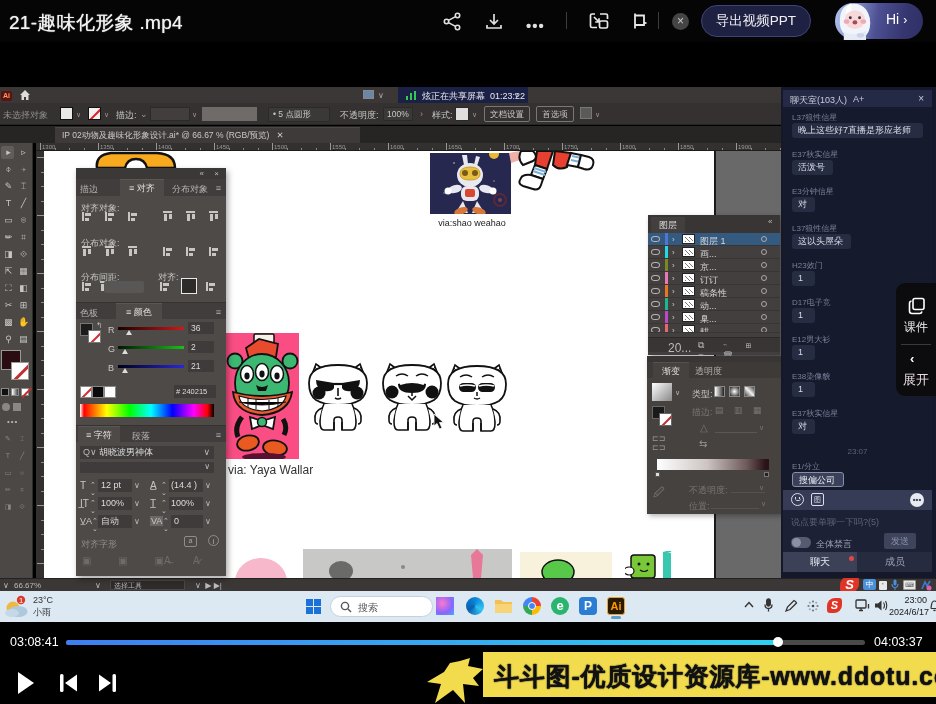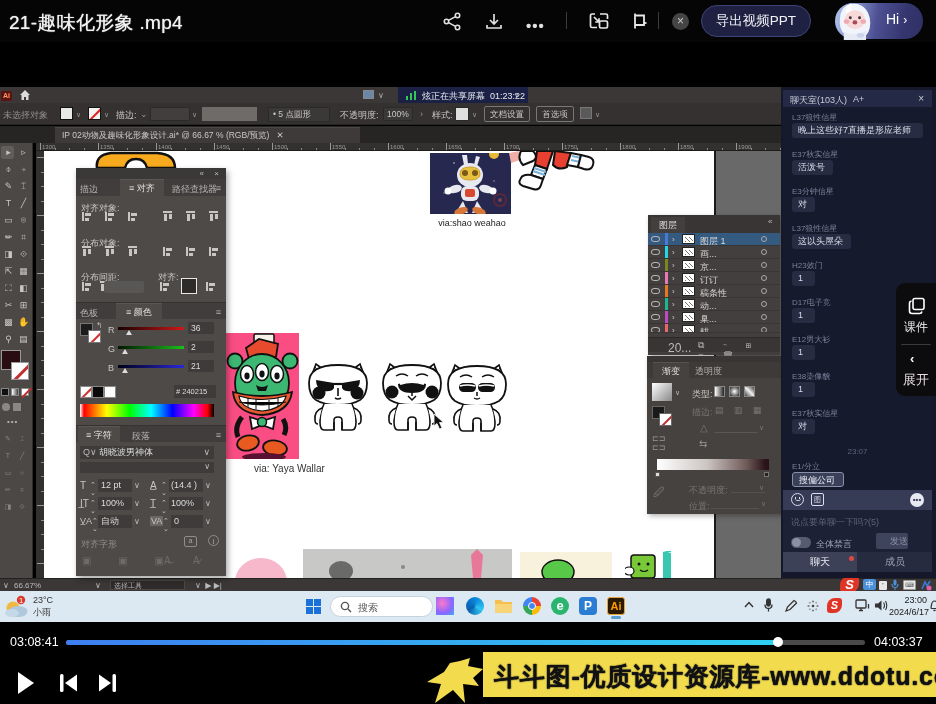--- a/index.html
+++ b/index.html
@@ -455,21 +455,21 @@
           <path d="M7 59 Q36 67 66 59 Q63 80 36 82 Q9 80 7 59 Z" fill="#e85a30" stroke="#111" stroke-width="1.8"></path>
           <path d="M13 63 Q36 70 60 63 Q57 76 36 78 Q15 76 13 63 Z" fill="#fff" stroke="#111" stroke-width="1.2"></path>
           <path d="M13 69 Q36 75 60 69 M22 65 L22 74 M30 67 L30 76 M43 67 L43 76 M52 65 L52 74" stroke="#111" stroke-width="1"></path>
           <path d="M24 84 L36 88 L49 84 L47 96 L36 92 L26 96 Z" fill="#fff" stroke="#111" stroke-width="1.8"></path>
           <circle cx="36" cy="89" r="4.5" fill="#3cb873" stroke="#111" stroke-width="1.5"></circle>
           <path d="M16 84 Q8 94 12 104 M57 86 Q62 94 58 102" stroke="#111" stroke-width="5" fill="none"></path>
           <ellipse cx="22" cy="110" rx="11" ry="7.5" fill="#e85a20" stroke="#111" stroke-width="1.8" transform="rotate(-12 22 110)"></ellipse>
           <ellipse cx="49" cy="115" rx="12" ry="7.5" fill="#e85a20" stroke="#111" stroke-width="1.8" transform="rotate(8 49 115)"></ellipse>
           <ellipse cx="38" cy="124" rx="22" ry="4" fill="#5a1030"></ellipse>
         </svg></div>
-      <div class="abs" style="left: 228px; top: 463px; font-size: 10px; color: rgb(51, 51, 51); margin-left: 26px;">via: Yaya Wallar</div>
+      <div class="abs" style="left: 228px; top: 463px; font-size: 12px; color: rgb(51, 51, 51);">via: Yaya Wallar</div>
       <div class="abs" style="left: 307px; top: 362px; width: 62px; height: 72px;"><svg width="62" height="72" viewBox="0 0 62 72">
           <path d="M4 15 L9 2 L17 8 M58 15 L53 2 L45 8" fill="#fff" stroke="#111" stroke-width="1.6"></path>
           <path d="M8 5 L12 10 M54 5 L50 10" stroke="#111" stroke-width="1"></path>
           <path d="M2 21 Q2 3 31 3 Q60 3 60 21 Q60 33 53 38 Q45 43 31 43 Q17 43 9 38 Q2 33 2 21 Z" fill="#fff" stroke="#111" stroke-width="1.8"></path>
           <path d="M9 18 L27 21 L27 26 Q25 30 17 29 Q9 27 9 18 Z" fill="#111"></path>
           <path d="M53 18 L35 21 L35 26 Q37 30 45 29 Q53 27 53 18 Z" fill="#111"></path>
           <path d="M27 22 L35 22" stroke="#111" stroke-width="2.2"></path>
           <circle cx="12" cy="31" r="6.5" fill="#111"></circle>
           <circle cx="50" cy="31" r="6.5" fill="#111"></circle>
           <path d="M31 26 L31 34 M28 36 Q31 38 34 36" stroke="#111" stroke-width="1.6" fill="none"></path>
@@ -532,21 +532,21 @@
 <div class="abs" id="lpanel" style="left:76px;top:168px;width:150px;height:408px;background:#4d4a48;box-shadow:2px 3px 6px rgba(0,0,0,.35);font-size:9px;color:#c8c6c4">
 
   <div class="abs" style="left:0;top:0;width:150px;height:11px;background:#3b3938">
     <div class="abs" style="right:22px;top:1px;font-size:8px;color:#bbb">«</div>
     <div class="abs" style="right:7px;top:1px;font-size:8px;color:#bbb">×</div>
   </div>
 
   <div class="abs" style="left:0;top:11px;width:150px;height:17px;background:#403d3c">
     <div class="abs" style="left:4px;top:4px;color:#b5b3b1">描边</div>
     <div class="abs" style="left:44px;top:0;width:44px;height:17px;background:#4d4a48;border-top:1px solid #5a5856;color:#e2e0de;text-align:center;line-height:17px">≡ 对齐</div>
-    <div class="abs" style="left:96px;top:4px;color:#b5b3b1">路径查找器</div>
+    <div class="abs" style="left:96px;top:4px;color:#b5b3b1">分布对象</div>
     <div class="abs" style="right:5px;top:4px;color:#b5b3b1">≡</div>
   </div>
   <div class="abs" style="left:5px;top:34px">对齐对象:</div>
   <div class="abs" id="alignrow1" style="left:5px;top:42px">
         <div class="abs" style="left: 0px; top: 0px; width: 12px; height: 13px;"><svg width="12" height="13" viewBox="0 0 12 13">
             <rect x="1" y="2" width="2" height="9" fill="#c8c6c4"></rect>
             <rect x="4" y="3" width="6" height="3" fill="#c8c6c4"></rect>
             <rect x="4" y="8" width="4" height="3" fill="#c8c6c4"></rect>
           </svg></div>
         <div class="abs" style="left: 23px; top: 0px; width: 12px; height: 13px;"><svg width="12" height="13" viewBox="0 0 12 13">
@@ -892,21 +892,21 @@
 
   <div class="abs" style="left:0;top:420px;width:149px;height:23px;background:#1c2135">
     <div class="abs" style="left:8px;top:6px;color:#5d6378;font-size:9px">说点要单聊一下吗?(5)</div>
   </div>
 
   <div class="abs" style="left:0;top:443px;width:149px;height:19px;background:#1c2135">
     <div class="abs" style="left:8px;top:4px;width:20px;height:11px;border-radius:6px;background:#555b70">
           <div class="abs" style="left:1px;top:1px;width:9px;height:9px;border-radius:50%;background:#8a90a5"></div>
         </div>
     <div class="abs" style="left:33px;top:5px;color:#9aa0b5">全体禁言</div>
-    <div class="abs" style="right:24px;top:0px;width:32px;height:16px;background:#3e445c;border-radius:2px;color:#8a90a5;text-align:right;line-height:16px">发送</div>
+    <div class="abs" style="right:16px;top:0px;width:32px;height:16px;background:#3e445c;border-radius:2px;color:#8a90a5;text-align:center;line-height:16px">发送</div>
   </div>
 
   <div class="abs" style="left:0;top:462px;width:149px;height:20px;background:#262b40">
     <div class="abs" style="left:0;top:0;width:74px;height:20px;background:#3c4158;color:#e8eaf0;text-align:center;line-height:20px;font-size:10px">聊天</div>
     <div class="abs" style="left:66px;top:4px;width:5px;height:5px;border-radius:50%;background:#e04848"></div>
     <div class="abs" style="left:75px;top:0;width:74px;height:20px;color:#9aa0b5;text-align:center;line-height:20px;font-size:10px">成员</div>
   </div>
 </div>
 
 <div class="abs" style="left:896px;top:283px;width:40px;height:113px;background:#0c0c0e;border-radius:9px 0 0 9px">

